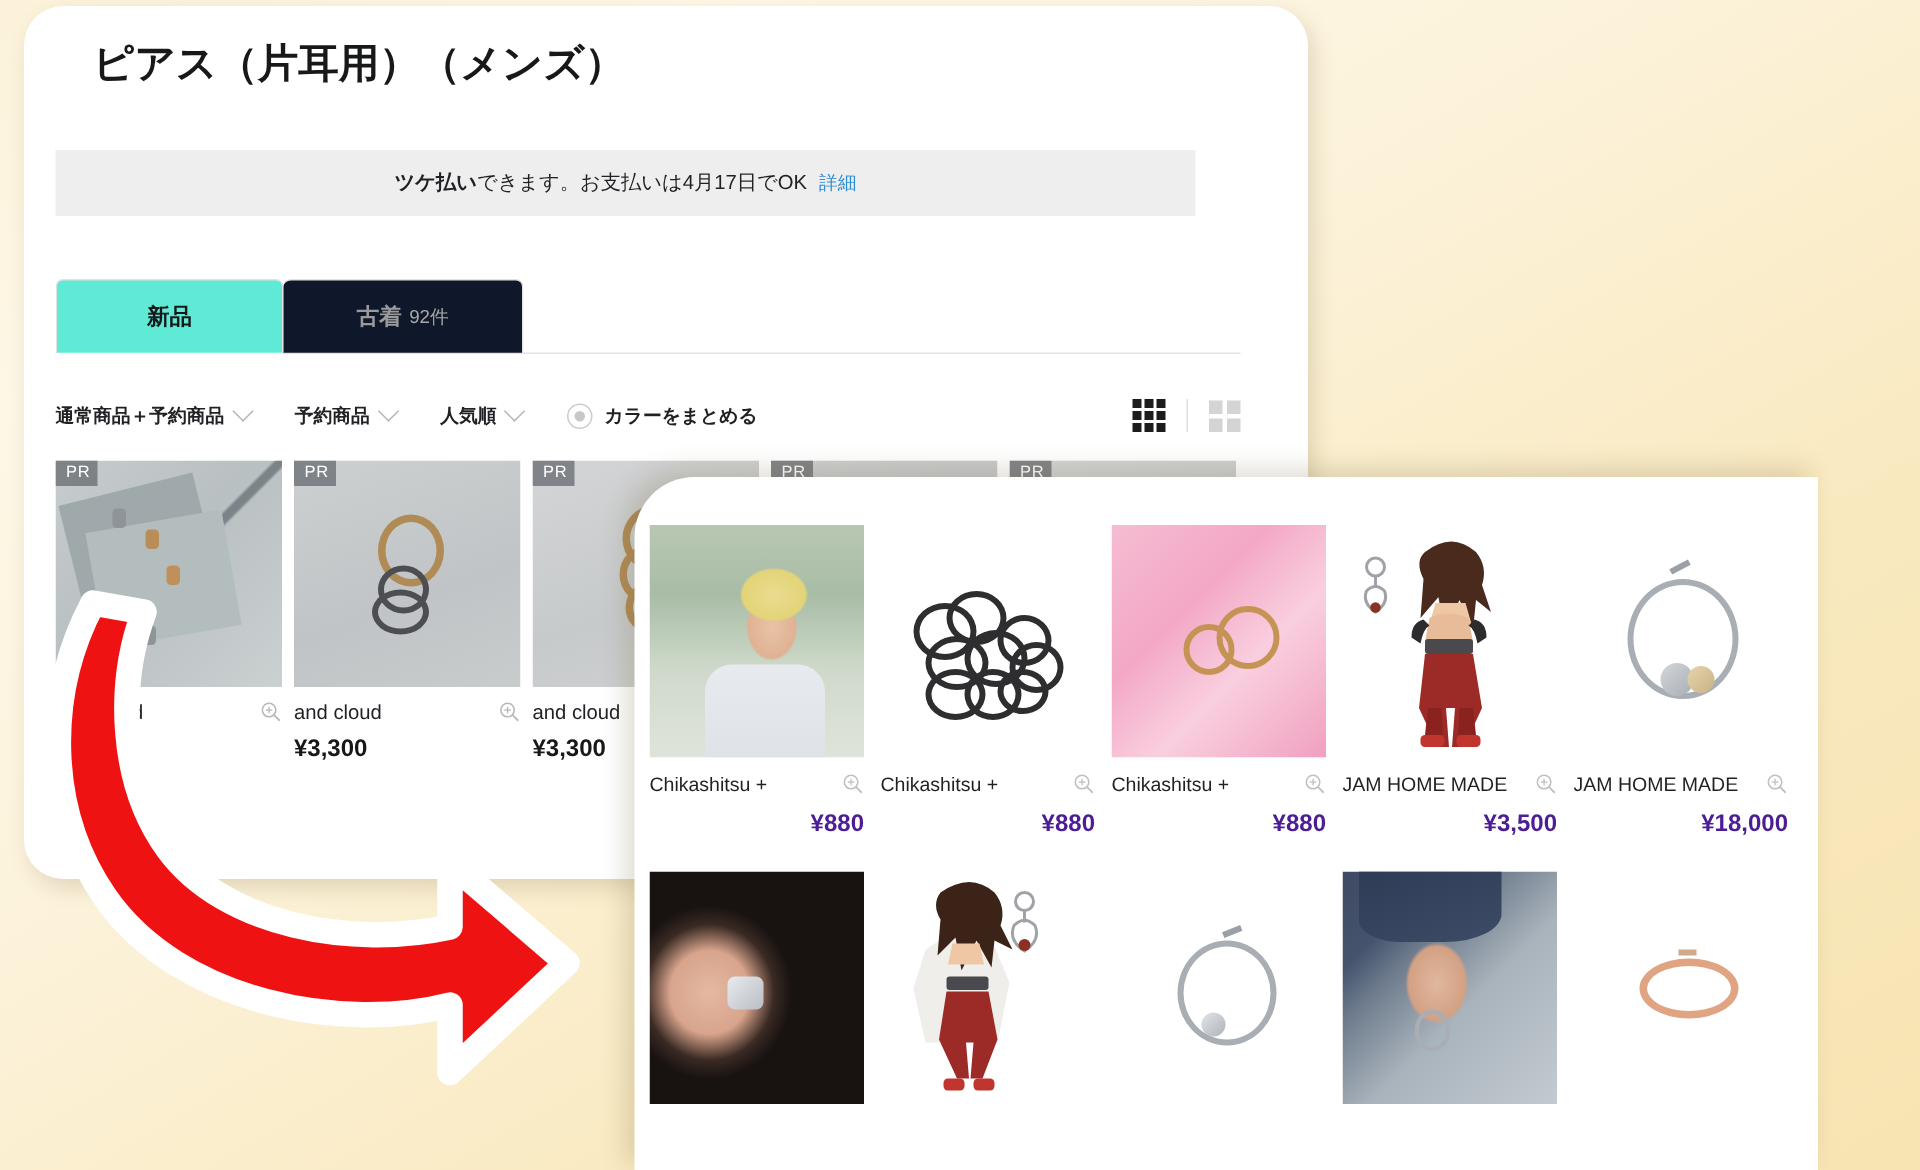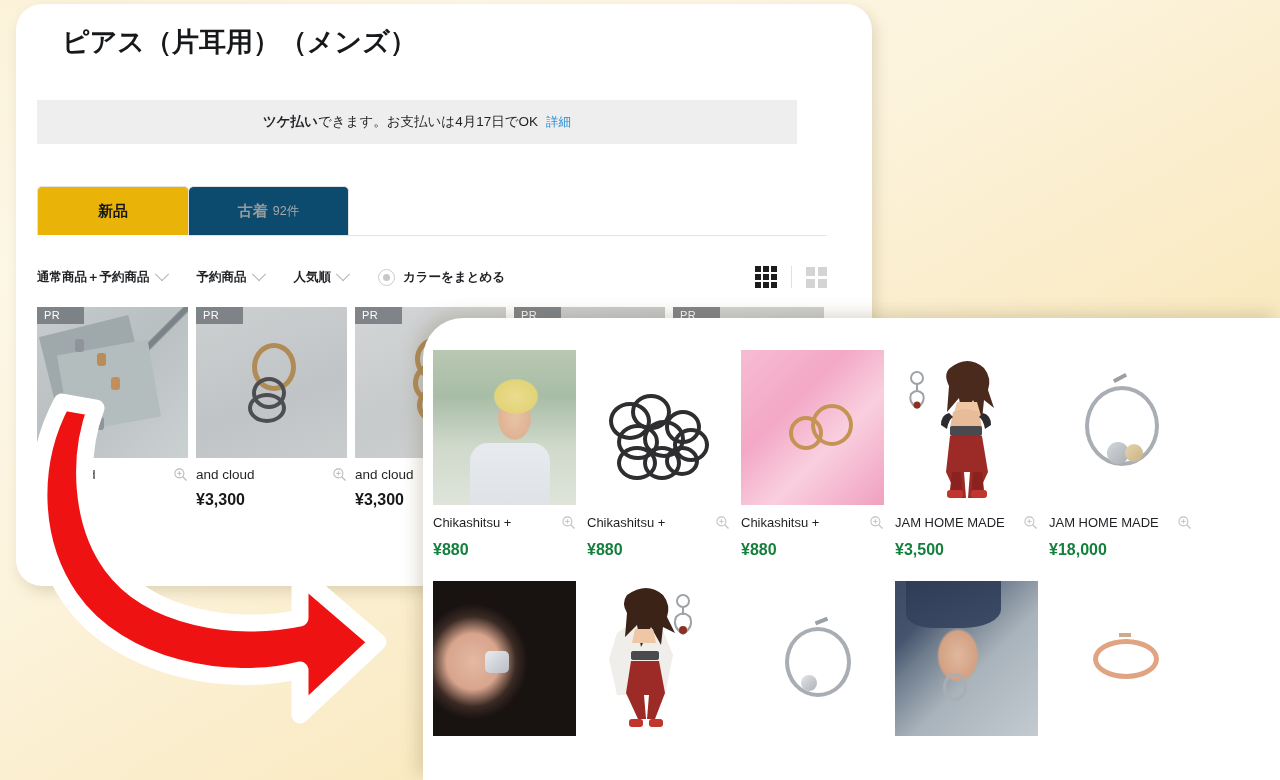--- a/index.html
+++ b/index.html
@@ -83,29 +83,29 @@
     display: flex;
     align-items: center;
     justify-content: center;
     font-size: 15px;
     border: 1px solid #e2e2e2;
     position: relative;
     z-index: 2;
   }
   .tab.active {
     width: 152px;
-    background: #eab308;
+    background: #5eead4;
     border-bottom: 1px solid #ffffff;
     color: #16181a;
     font-weight: bold;
     border-radius: 5px 5px 0 0;
   }
   .tab.inactive {
     width: 160px;
-    background: #0c4a6e;
+    background: #0f172a;
     color: #9a9a9a;
     font-weight: bold;
     border-radius: 5px 5px 0 0;
     border-left: none;
   }
   .tab .cnt {
     font-weight: normal;
     font-size: 12.5px;
     margin-left: 5px;
     color: #a8a8a8;
@@ -188,21 +188,21 @@
     width: 151px; height: 151px;
     position: relative;
     background: #cfd3d4;
     overflow: hidden;
   }
   .pr-badge {
     position: absolute; left: 0; top: 0;
     background: rgba(110,115,120,0.82);
     color: #ffffff;
     font-size: 11px;
-    padding: 2px 24px 3px 7px;
+    padding: 2px 5px 3px 7px;
     letter-spacing: .5px;
   }
   .bp-name {
     margin-top: 9px;
     font-size: 13.5px;
     color: #1f2124;
     display: flex;
     align-items: center;
     justify-content: space-between;
   }
@@ -230,21 +230,21 @@
   .hoop-dark {
     position:absolute; border-radius:50%;
     border:4px solid #4c4e52;
   }
 
   
   #front-panel {
     position: absolute;
     left: 423px;
     top: 318px;
-    width: 857px;
+    width: 789px;
     height: 462px;
     background: #ffffff;
     border-radius: 40px 0 0 0;
     box-shadow: -6px -5px 16px rgba(120,100,60,0.22);
     overflow: hidden;
   }
   .front-grid {
     position: absolute;
     left: 10px;
     top: 32px;
@@ -259,21 +259,22 @@
     color: #1f2124;
     display: flex;
     align-items: center;
     justify-content: space-between;
     white-space: nowrap;
   }
   .fp-price {
     margin-top: 11px;
     font-size: 16px;
     font-weight: bold;
-    color: #15803d;
+    color: #4c1d95;
+    text-align: right;
   }
   .fp-row2 { margin-top: 22px; }
 
   .mag {
     width: 15px; height: 15px; flex: 0 0 auto; opacity: .62;
   }
 
   
   .ph-person1 {
     width:100%;height:100%;

